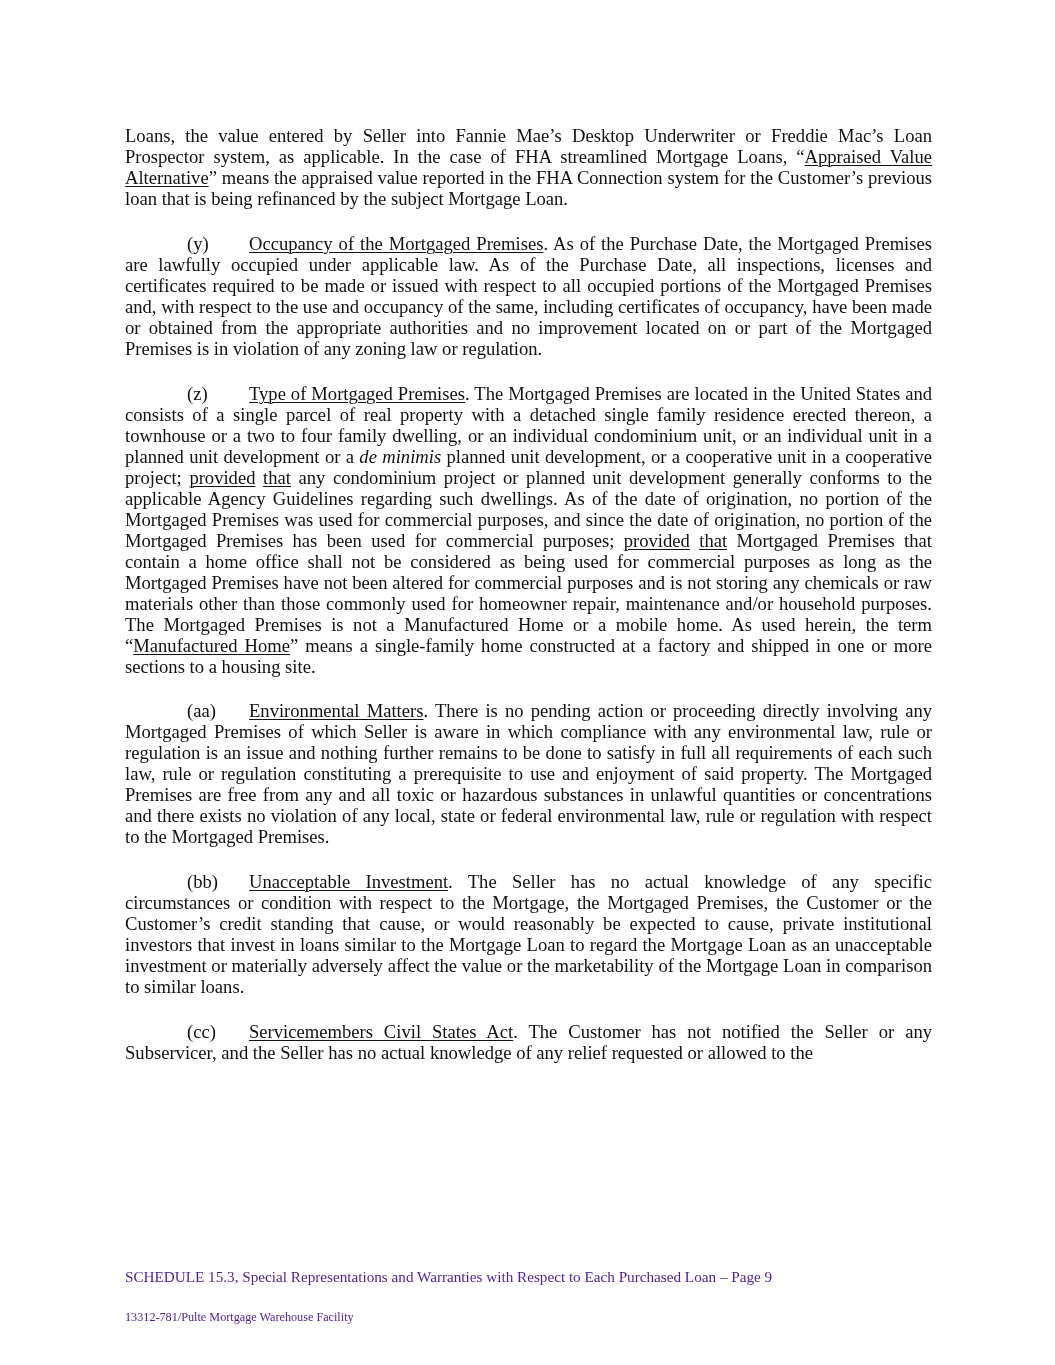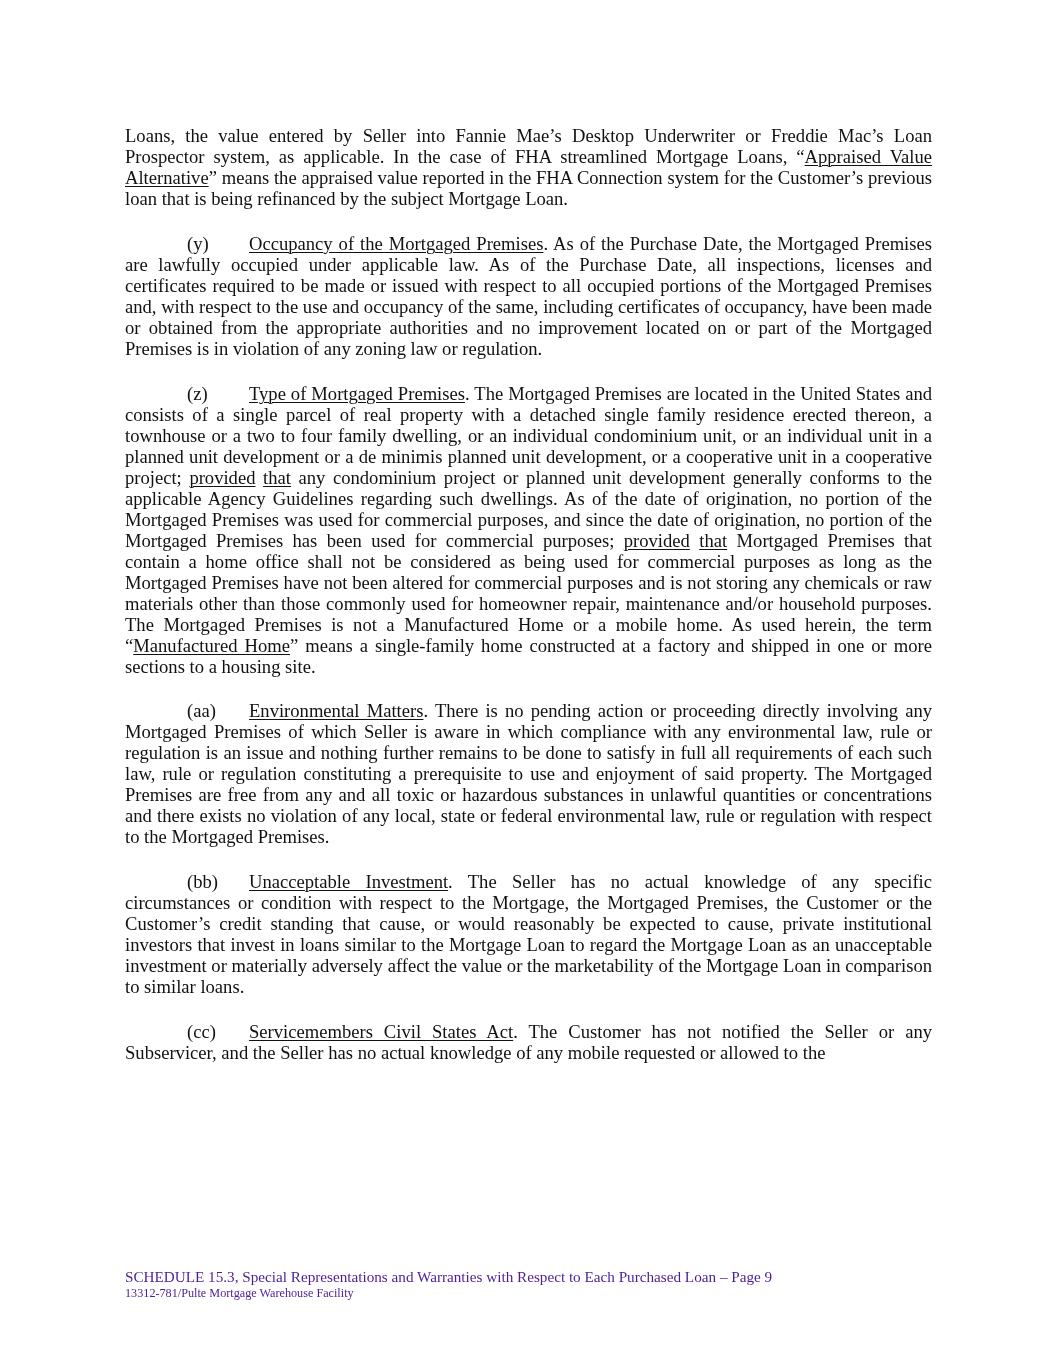--- a/index.html
+++ b/index.html
@@ -6,38 +6,38 @@
   body { width: 1055px; height: 1365px; position: relative; overflow: hidden; }
   .page {
     position: absolute; left: 125px; top: 125px; width: 807px;
     font-family: "Liberation Serif", "DejaVu Serif", serif;
     font-size: 18.6px; line-height: 21px; color: #111111;
   }
   .para { margin: 0 0 23.8px 0; text-align: justify; text-align-last: left; }
   .para.indent { text-indent: 62px; }
   .label { display: inline-block; text-indent: 0; width: 62px; }
   .u { text-decoration: underline; text-underline-offset: 2px; text-decoration-thickness: 1px; }
-  .i { }
+  .i { font-style: italic; }
   .footer {
     position: absolute; left: 125px; top: 1268px;
     font-family: "Liberation Serif", "DejaVu Serif", serif; color: #4c1d95;
   }
   .footer-line1 { font-size: 15.2px; line-height: 18px; white-space: nowrap; }
-  .footer-line2 { font-size: 12.2px; line-height: 15px; white-space: nowrap; }
+  .footer-line2 { font-size: 12.2px; line-height: 15px; white-space: nowrap; margin-top: 24px; }
 </style>
 </head>
 <body>
 
 <div class="page">
   <div id="paragraphs">
       <p class="para"><span>Loans, the value entered by Seller into Fannie Mae’s Desktop Underwriter or Freddie Mac’s Loan Prospector system, as applicable.  In the case of FHA streamlined Mortgage Loans, “</span><span class="u">Appraised Value Alternative</span><span>” means the appraised value reported in the FHA Connection system for the Customer’s previous loan that is being refinanced by the subject Mortgage Loan.</span></p>
       <p class="para indent"><span class="label">(y)</span><span class="u">Occupancy of the Mortgaged Premises</span><span>.  As of the Purchase Date, the Mortgaged Premises are lawfully occupied under applicable law.  As of the Purchase Date, all inspections, licenses and certificates required to be made or issued with respect to all occupied portions of the Mortgaged Premises and, with respect to the use and occupancy of the same, including certificates of occupancy, have been made or obtained from the appropriate authorities and no improvement located on or part of the Mortgaged Premises is in violation of any zoning law or regulation.</span></p>
       <p class="para indent"><span class="label">(z)</span><span class="u">Type of Mortgaged Premises</span><span>.  The Mortgaged Premises are located in the United States and consists of a single parcel of real property with a detached single family residence erected thereon, a townhouse or a two to four family dwelling, or an individual condominium unit, or an individual unit in a planned unit development or a </span><span class="i">de minimis</span><span> planned unit development, or a cooperative unit in a cooperative project; </span><span class="u">provided</span><span> </span><span class="u">that</span><span> any condominium project or planned unit development generally conforms to the applicable Agency Guidelines regarding such dwellings.  As of the date of origination, no portion of the Mortgaged Premises was used for commercial purposes, and since the date of origination, no portion of the Mortgaged Premises has been used for commercial purposes; </span><span class="u">provided</span><span> </span><span class="u">that</span><span> Mortgaged Premises that contain a home office shall not be considered as being used for commercial purposes as long as the Mortgaged Premises have not been altered for commercial purposes and is not storing any chemicals or raw materials other than those commonly used for homeowner repair, maintenance and/or household purposes.  The Mortgaged Premises is not a Manufactured Home or a mobile home.  As used herein, the term “</span><span class="u">Manufactured Home</span><span>” means a single-family home constructed at a factory and shipped in one or more sections to a housing site.</span></p>
       <p class="para indent"><span class="label">(aa)</span><span class="u">Environmental Matters</span><span>.  There is no pending action or proceeding directly involving any Mortgaged Premises of which Seller is aware in which compliance with any environmental law, rule or regulation is an issue and nothing further remains to be done to satisfy in full all requirements of each such law, rule or regulation constituting a prerequisite to use and enjoyment of said property.  The Mortgaged Premises are free from any and all toxic or hazardous substances in unlawful quantities or concentrations and there exists no violation of any local, state or federal environmental law, rule or regulation with respect to the Mortgaged Premises.</span></p>
       <p class="para indent"><span class="label">(bb)</span><span class="u">Unacceptable Investment</span><span>.  The Seller has no actual knowledge of any specific circumstances or condition with respect to the Mortgage, the Mortgaged Premises, the Customer or the Customer’s credit standing that cause, or would reasonably be expected to cause, private institutional investors that invest in loans similar to the Mortgage Loan to regard the Mortgage Loan as an unacceptable investment or materially adversely affect the value or the marketability of the Mortgage Loan in comparison to similar loans.</span></p>
-      <p class="para indent"><span class="label">(cc)</span><span class="u">Servicemembers Civil States Act</span><span>.  The Customer has not notified the Seller or any Subservicer, and the Seller has no actual knowledge of any mobile requested or allowed to the</span></p>
+      <p class="para indent"><span class="label">(cc)</span><span class="u">Servicemembers Civil States Act</span><span>.  The Customer has not notified the Seller or any Subservicer, and the Seller has no actual knowledge of any relief requested or allowed to the</span></p>
     </div>
 </div>
 
 <div class="footer">
   <div class="footer-line1">SCHEDULE 15.3, Special Representations and Warranties with Respect to Each Purchased Loan – Page 9</div>
   <div class="footer-line2">13312-781/Pulte Mortgage Warehouse Facility</div>
 </div>
 
 </body></html>

